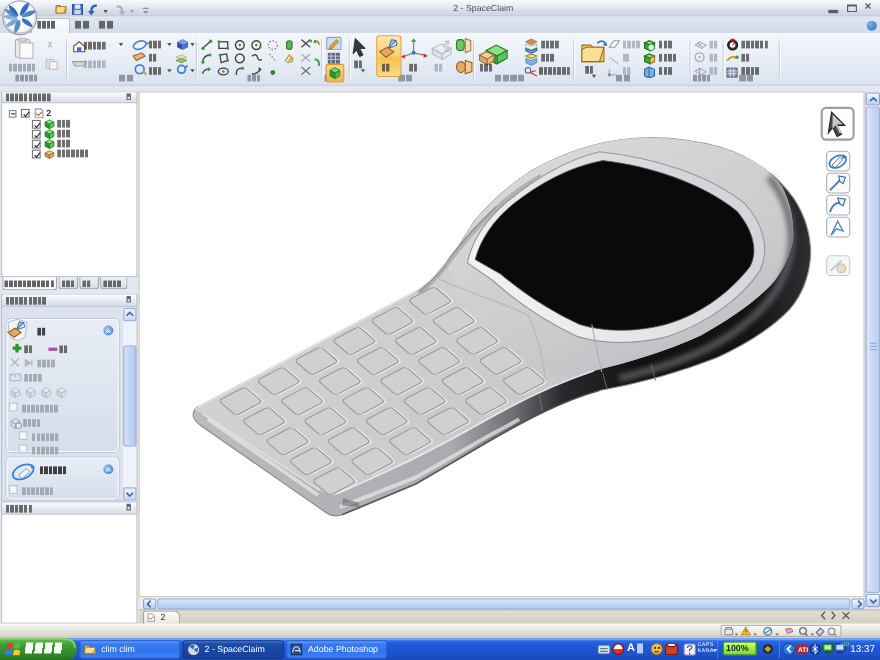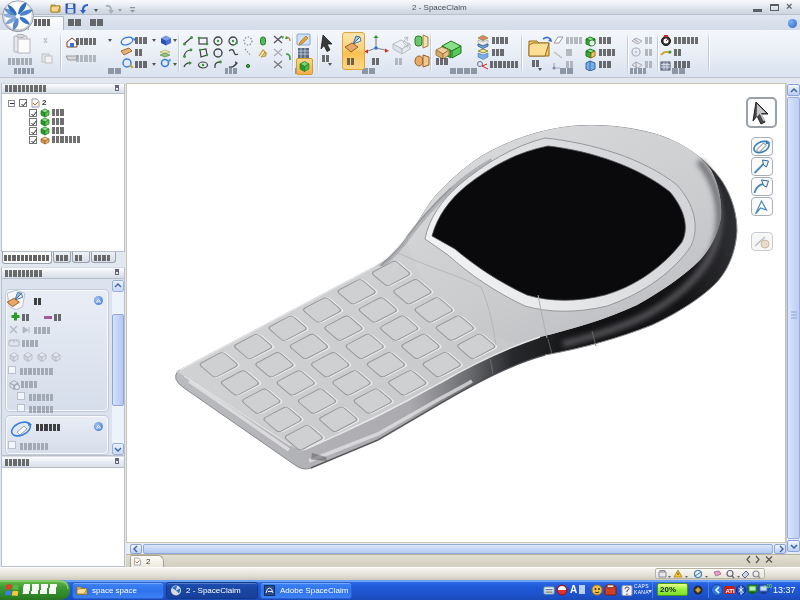--- a/index.html
+++ b/index.html
@@ -699,33 +699,33 @@
 <path d="M6.5,8.2 Q9.5,7.2 12.5,8.6 L11.5,13 Q8.5,12 5.8,12.8 Z" fill="#f8c838"></path>
 </g>
 </svg>
 <span style="left:24px;top:583px;width:48px;height:12px;font-size:11px;font-weight:bold;font-style:italic;color:#fff;text-shadow:1px 1px 1px #1a4a12;"></span>
 <i class="jp" style="left:23px;top:584px;width:34px;height:10px;background:repeating-linear-gradient(90deg,#ffffff 0,#ffffff 6.8px,transparent 6.8px,transparent 8.8px);opacity:0.95;transform:skewX(-8deg);"></i>
 <div style="left:72px;top:582px;width:92px;height:17px;background:linear-gradient(#4a90f8,#3a7ef2 12%,#2f72ee 55%,#3a7ef2 90%);border:1px solid #2a62d4;border-radius:3px;box-shadow:inset 0 1px 0 rgba(255,255,255,0.25);"></div>
 <svg style="left:76px;top:585px;" width="12" height="11" viewBox="0 0 12 11">
     <path d="M1,2 h4 l1,1.5 h5 v6 h-10 z" fill="#f4c860" stroke="#8a6a20" stroke-width="0.7"></path>
     <path d="M1,4.5 l3,-1 h7 l-2.5,5.5 h-7.5 z" fill="#fcdf94" stroke="#8a6a20" stroke-width="0.7"></path>
   </svg>
-<span style="left:92px;top:586px;font-size:8px;color:#fff;white-space:nowrap;">space space</span>
+<span style="left:92px;top:586px;font-size:8px;color:#fff;white-space:nowrap;">clim clim</span>
 <div style="left:166px;top:582px;width:92px;height:17px;background:linear-gradient(#1e50b4,#1a47a4 40%,#17409a);border:1px solid #123a88;border-radius:3px;box-shadow:inset 0 1px 0 rgba(255,255,255,0.25);"></div>
 <svg style="left:170px;top:585px;" width="12" height="11" viewBox="0 0 12 11">
     <circle cx="6" cy="5.5" r="5" fill="#d8dce2"></circle>
     <path d="M6,5.5 L2,3 Q4,0.8 7,1 Z M6,5.5 L10,3.5 Q10.5,6.5 9,8.5 Z" fill="#2f6fc4"></path>
   </svg>
 <span style="left:186px;top:586px;font-size:8px;color:#fff;white-space:nowrap;">2 - SpaceClaim</span>
 <div style="left:260px;top:582px;width:92px;height:17px;background:linear-gradient(#4a90f8,#3a7ef2 12%,#2f72ee 55%,#3a7ef2 90%);border:1px solid #2a62d4;border-radius:3px;box-shadow:inset 0 1px 0 rgba(255,255,255,0.25);"></div>
 <svg style="left:264px;top:585px;" width="11" height="11" viewBox="0 0 11 11">
     <rect x="0.5" y="0.5" width="10" height="10" fill="#2a4a8a" stroke="#16305e"></rect>
     <path d="M2,8 Q3,3 5.5,3 Q8,3 9,8 M4,6.5 h4" fill="none" stroke="#e8ecf4" stroke-width="1"></path>
   </svg>
-<span style="left:280px;top:586px;font-size:8px;color:#fff;white-space:nowrap;">Adobe SpaceClaim</span>
+<span style="left:280px;top:586px;font-size:8px;color:#fff;white-space:nowrap;">Adobe Photoshop</span>
 <span style="left:652px;top:582px;width:1px;height:16px;background:#5a8cf0;opacity:0.7;"></span>
 <span style="left:708px;top:582px;width:1px;height:16px;background:#5a8cf0;opacity:0.7;"></span>
 <svg style="left:543px;top:583px;" width="108" height="14" viewBox="0 0 108 14">
 <rect x="1" y="4" width="10" height="7" rx="1" fill="#e8ecf4" stroke="#8aa"></rect>
 <rect x="2.5" y="6" width="7" height="1.2" fill="#678"></rect>
     <rect x="2.5" y="8.5" width="7" height="1.2" fill="#678"></rect>
 <circle cx="19" cy="7" r="5" fill="#e03030"></circle>
     <path d="M15,7 a4,4 0 0 1 8,0" fill="#fff"></path>
 <circle cx="19" cy="7" r="5" fill="none" stroke="#901010"></circle>
 </svg>
@@ -738,21 +738,21 @@
     <path d="M4,8 q2,1.5 4,0" stroke="#333" fill="none"></path>
 <rect x="14" y="2" width="11" height="9" rx="1.5" fill="#d04028" stroke="#801808"></rect>
     <rect x="16" y="0.8" width="7" height="3" rx="1" fill="#e8e8e8" stroke="#801808"></rect>
 <rect x="31" y="1.5" width="10" height="10" rx="1.5" fill="#f0f0f4" stroke="#99a"></rect>
     <path d="M34,5 q0,-2 2,-2 q2,0 2,1.5 q0,1.5 -2,2 l0,1.5 M36,9.5 l0,1.5" stroke="#447" fill="none"></path>
 </svg>
 <span style="left:634px;top:583px;font-size:5px;color:#fff;letter-spacing:0.3px;">CAPS</span>
 <span style="left:634px;top:589px;font-size:5px;color:#fff;letter-spacing:0.3px;">KANA</span>
 <span style="left:648px;top:590px;width:0;height:0;border-left:2.5px solid transparent;border-right:2.5px solid transparent;border-top:3px solid #cfe0ff;"></span>
 <div style="left:657px;top:583px;width:31px;height:13px;background:linear-gradient(#eaff8a,#9ef042 45%,#7ce02a);border:1px solid #4a9a10;border-radius:2px;"></div>
-<span style="left:660px;top:585px;font-size:8px;font-weight:bold;color:#123;">20%</span>
+<span style="left:660px;top:585px;font-size:8px;font-weight:bold;color:#123;">100%</span>
 <svg style="left:692px;top:584px;" width="14" height="12" viewBox="0 0 14 12">
 <circle cx="6" cy="6" r="4.5" fill="#2a2a30"></circle>
     <path d="M3,6 l3,-3 3,3 -3,3 z" fill="#caa030"></path>
 </svg>
 <svg style="left:711px;top:583px;" width="62" height="14" viewBox="0 0 62 14">
 <circle cx="6" cy="7" r="5.5" fill="#2a7ae8" stroke="#1a4a9a"></circle>
     <path d="M8,4 L5,7 L8,10" fill="none" stroke="#fff" stroke-width="1.6"></path>
 <rect x="13" y="3" width="11" height="8" rx="2" fill="#c02018"></rect>
     <text x="14.4" y="9.6" font-size="6" fill="#fff" font-family="Liberation Sans" font-weight="bold">ATI</text>
 <circle cx="30" cy="7" r="4.5" fill="#1a50c8" stroke="#0a2a78"></circle>

